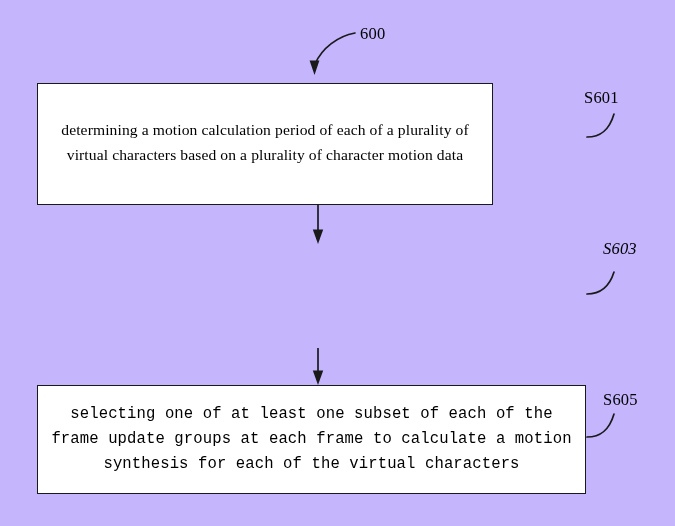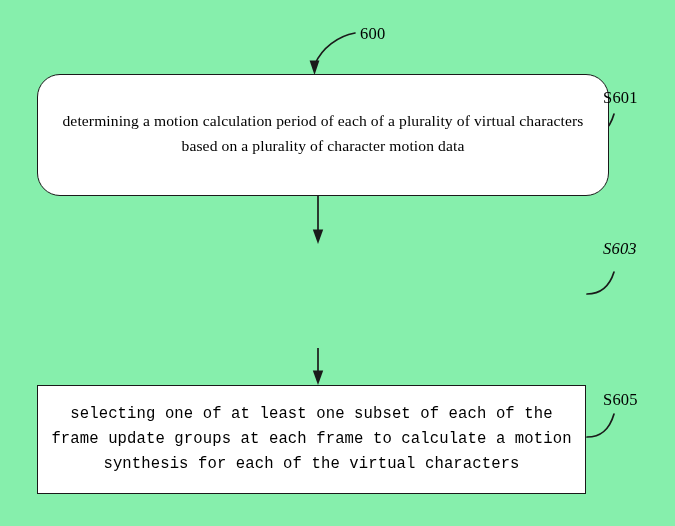--- a/index.html
+++ b/index.html
@@ -5,21 +5,21 @@
 <style>
   html, body {
     margin: 0;
     padding: 0;
     background: #ffffff;
   }
   #canvas {
     position: relative;
     width: 675px;
     height: 526px;
-    background: #86efac;
+    background: #c4b5fd;
     overflow: hidden;
     font-family: "Liberation Serif", "DejaVu Serif", serif;
     color: #000000;
   }
   .svg-layer {
     position: absolute;
     left: 0;
     top: 0;
     width: 675px;
     height: 526px;
@@ -36,36 +36,36 @@
   .step-text {
     width: 100%;
     text-align: center;
     font-size: 15.6px;
     line-height: 25px;
     letter-spacing: 0.1px;
     padding: 0 11px;
     box-sizing: border-box;
     color: #000000;
   }
-  #box-1 { left: 37px;  top: 74px;  width: 572px; height: 122px; border-radius: 23px; }
+  #box-1 { left: 37px;  top: 83px;  width: 456px; height: 122px; }
   #box-2 { left: 37px;  top: 244px; width: 549px; height: 104px; }
   #box-3 { left: 37px;  top: 385px; width: 549px; height: 109px; font-family: Liberation Mono, monospace; }
 
   
   #box-1 .step-text { transform: translateY(-2px); }
 
   .ref-label {
     position: absolute;
     font-size: 16.5px;
     letter-spacing: 0.2px;
     color: #000000;
     white-space: nowrap;
   }
   #label-600  { left: 360px; top: 24px; }
-  #label-s601 { left: 603px; top: 88px; }
+  #label-s601 { left: 584px; top: 88px; }
   #label-s603 { left: 603px; top: 239px; font-style: italic; }
   #label-s605 { left: 603px; top: 390px; text-align: right; }
 </style>
 </head>
 <body>
 
 <div id="canvas">
 
   <svg class="svg-layer" viewBox="0 0 675 526" xmlns="http://www.w3.org/2000/svg">
 

